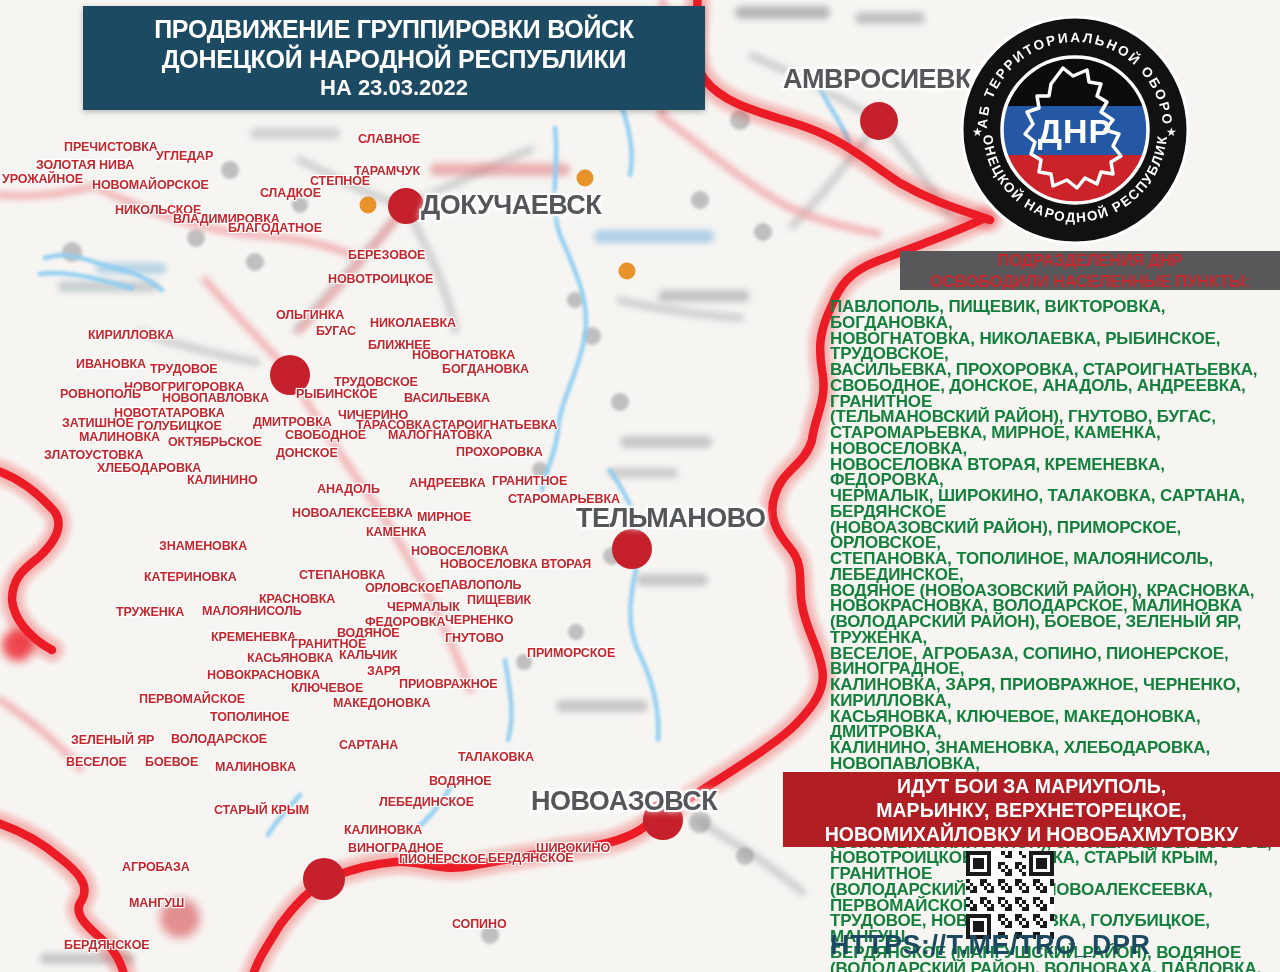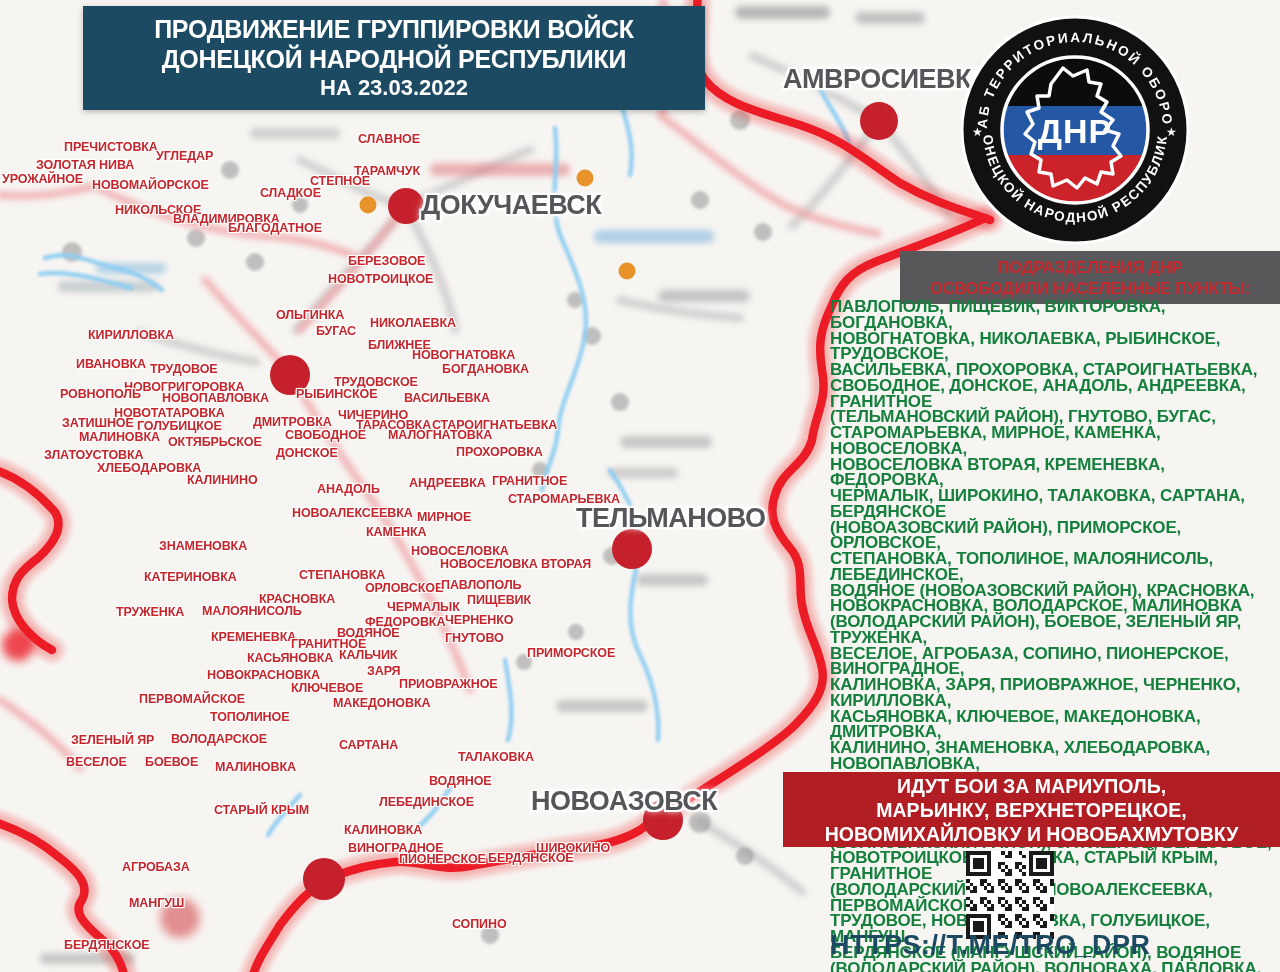--- a/index.html
+++ b/index.html
@@ -21,21 +21,21 @@
   .orange-dot{position:absolute;border-radius:50%;background:#e8922a;transform:translate(-50%,-50%);}
 
   
   #title-box{left:83px;top:6px;width:622px;height:104px;background:#1d4a63;
     color:#fff;text-align:center;display:flex;flex-direction:column;justify-content:center;
     box-shadow:0 2px 6px rgba(0,0,0,.25);}
   #title-box .t1,#title-box .t2{font-weight:bold;font-size:25px;line-height:30px;letter-spacing:-.3px;}
   #title-box .t3{font-weight:bold;font-size:22px;line-height:28px;}
 
   
-  #panel-header{left:900px;top:251px;width:380px;height:53px;background:#58585b;
+  #panel-header{left:900px;top:251px;width:380px;height:39px;background:#58585b;
     color:#c4262c;text-align:center;font-weight:bold;font-size:16.5px;line-height:21px;
     display:flex;flex-direction:column;justify-content:center;letter-spacing:-.2px;}
   #liberated-list{left:830px;top:299px;width:448px;color:#15803d;font-weight:bold;
     font-size:17px;line-height:15.75px;white-space:pre-line;letter-spacing:-.15px;}
 
   
   #battles-banner{left:783px;top:772px;width:497px;height:75px;background:#b01e24;
     color:#fff;font-weight:bold;font-size:19.5px;line-height:24px;text-align:center;
     display:flex;flex-direction:column;justify-content:center;white-space:pre-line;}
 
@@ -172,21 +172,21 @@
       <div class="v-label" style="left: 36px; top: 158px;">ЗОЛОТАЯ НИВА</div>
       <div class="v-label" style="left: 2px; top: 172px;">УРОЖАЙНОЕ</div>
       <div class="v-label" style="left: 92px; top: 178px;">НОВОМАЙОРСКОЕ</div>
       <div class="v-label" style="left: 358px; top: 132px;">СЛАВНОЕ</div>
       <div class="v-label" style="left: 354px; top: 164px;">ТАРАМЧУК</div>
       <div class="v-label" style="left: 310px; top: 174px;">СТЕПНОЕ</div>
       <div class="v-label" style="left: 260px; top: 186px;">СЛАДКОЕ</div>
       <div class="v-label" style="left: 115px; top: 203px;">НИКОЛЬСКОЕ</div>
       <div class="v-label" style="left: 173px; top: 212px;">ВЛАДИМИРОВКА</div>
       <div class="v-label" style="left: 228px; top: 221px;">БЛАГОДАТНОЕ</div>
-      <div class="v-label" style="left: 348px; top: 254px; text-align: center;">БЕРЕЗОВОЕ</div>
+      <div class="v-label" style="left: 348px; top: 248px; text-align: center;">БЕРЕЗОВОЕ</div>
       <div class="v-label" style="left: 328px; top: 272px;">НОВОТРОИЦКОЕ</div>
       <div class="v-label" style="left: 88px; top: 316px; margin-top: 12px;">КИРИЛЛОВКА</div>
       <div class="v-label" style="left: 276px; top: 308px;">ОЛЬГИНКА</div>
       <div class="v-label" style="left: 316px; top: 324px;">БУГАС</div>
       <div class="v-label" style="left: 370px; top: 316px;">НИКОЛАЕВКА</div>
       <div class="v-label" style="left: 368px; top: 338px;">БЛИЖНЕЕ</div>
       <div class="v-label" style="left: 412px; top: 348px;">НОВОГНАТОВКА</div>
       <div class="v-label" style="left: 76px; top: 357px;">ИВАНОВКА</div>
       <div class="v-label" style="left: 150px; top: 362px;">ТРУДОВОЕ</div>
       <div class="v-label" style="left: 442px; top: 362px;">БОГДАНОВКА</div>

